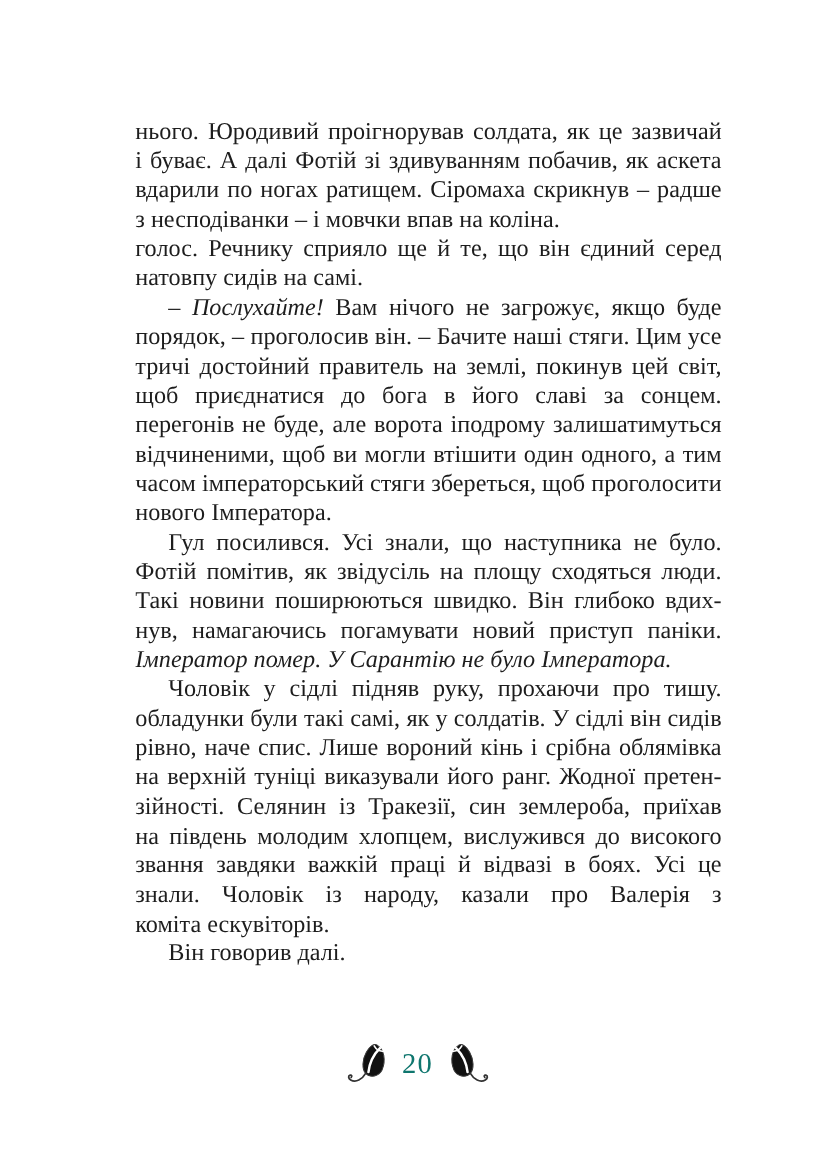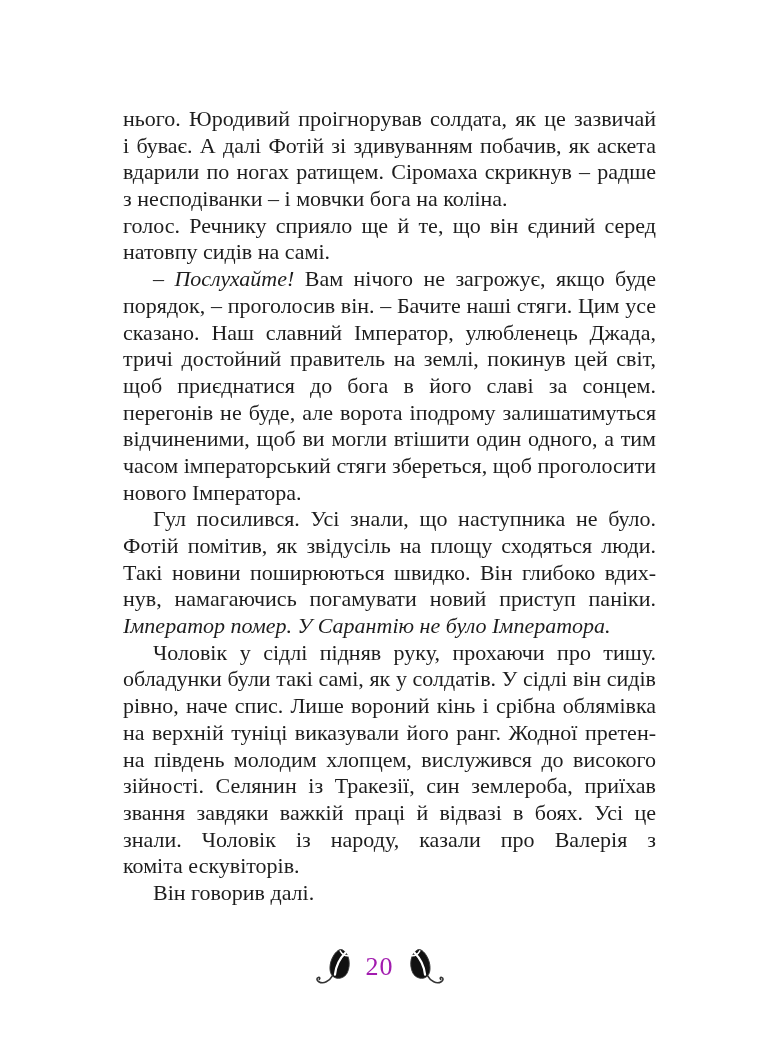--- a/index.html
+++ b/index.html
@@ -50,21 +50,21 @@
     top: 948px;
     width: 759px;
     display: flex;
     justify-content: center;
     align-items: center;
     gap: 12px;
   }
   .page-num {
     font-size: 26px;
     line-height: 1;
-    color: #a21caf;
+    color: #0f766e;
     letter-spacing: 1px;
     font-family: Liberation Serif, serif;
   }
   .orn {
     display: inline-flex;
     align-items: center;
   }
   .orn svg {
     display: block;
   }
@@ -75,51 +75,50 @@
 </head>
 <body>
 
 <div class="book-page">
 
   <div class="text-block" id="text-block">
       <div class="paragraph">
         <div class="line"><span>нього. Юродивий проігнорував солдата, як це зазвичай</span></div>
         <div class="line"><span>і буває. А далі Фотій зі здивуванням побачив, як аскета</span></div>
         <div class="line"><span>вдарили по ногах ратищем. Сіромаха скрикнув – радше</span></div>
-        <div class="line last"><span>з несподіванки – і мовчки бога на коліна.</span></div>
+        <div class="line last"><span>з несподіванки – і мовчки впав на коліна.</span></div>
       </div>
       <div class="paragraph">
         <div class="line"><span>голос. Речнику сприяло ще й те, що він єдиний серед</span></div>
         <div class="line last"><span>натовпу сидів на самі.</span></div>
       </div>
       <div class="paragraph">
         <div class="line indent"><span class="italic">– </span><span class="italic">Послухайте!</span><span> Вам нічого не загрожує, якщо буде</span></div>
         <div class="line"><span>порядок, – проголосив він. – Бачите наші стяги. Цим усе</span></div>
-        <div class="line"><span>сказано. Наш славний Імператор, улюбленець Джада,</span></div>
         <div class="line"><span>тричі достойний правитель на землі, покинув цей світ,</span></div>
         <div class="line"><span>щоб приєднатися до бога в його славі за сонцем. Сьогодні</span></div>
         <div class="line"><span>перегонів не буде, але ворота іподрому залишатимуться</span></div>
         <div class="line"><span>відчиненими, щоб ви могли втішити один одного, а тим</span></div>
         <div class="line"><span>часом імператорський стяги збереться, щоб проголосити</span></div>
         <div class="line last"><span>нового Імператора.</span></div>
       </div>
       <div class="paragraph">
         <div class="line indent"><span>Гул посилився. Усі знали, що наступника не було.</span></div>
         <div class="line"><span>Фотій помітив, як звідусіль на площу сходяться люди.</span></div>
         <div class="line"><span>Такі новини поширюються швидко. Він глибоко вдих-</span></div>
         <div class="line"><span>нув, намагаючись погамувати новий приступ паніки.</span></div>
         <div class="line last"><span class="italic">Імператор помер. У Сарантію не було Імператора.</span></div>
       </div>
       <div class="paragraph">
         <div class="line indent"><span>Чоловік у сідлі підняв руку, прохаючи про тишу. Його</span></div>
         <div class="line"><span>обладунки були такі самі, як у солдатів. У сідлі він сидів</span></div>
         <div class="line"><span>рівно, наче спис. Лише вороний кінь і срібна облямівка</span></div>
         <div class="line"><span>на верхній туніці виказували його ранг. Жодної претен-</span></div>
+        <div class="line"><span>зійності. Селянин із Тракезії, син землероба, приїхав</span></div>
         <div class="line"><span>на південь молодим хлопцем, вислужився до високого</span></div>
-        <div class="line"><span>зійності. Селянин із Тракезії, син землероба, приїхав</span></div>
         <div class="line"><span>звання завдяки важкій праці й відвазі в боях. Усі це</span></div>
         <div class="line"><span>знали. Чоловік із народу, казали про Валерія з Імператор,</span></div>
         <div class="line last"><span>коміта ескувіторів.</span></div>
       </div>
       <div class="paragraph">
         <div class="line last indent"><span>Він говорив далі.</span></div>
       </div>
     </div>
 
   <div class="footer">

